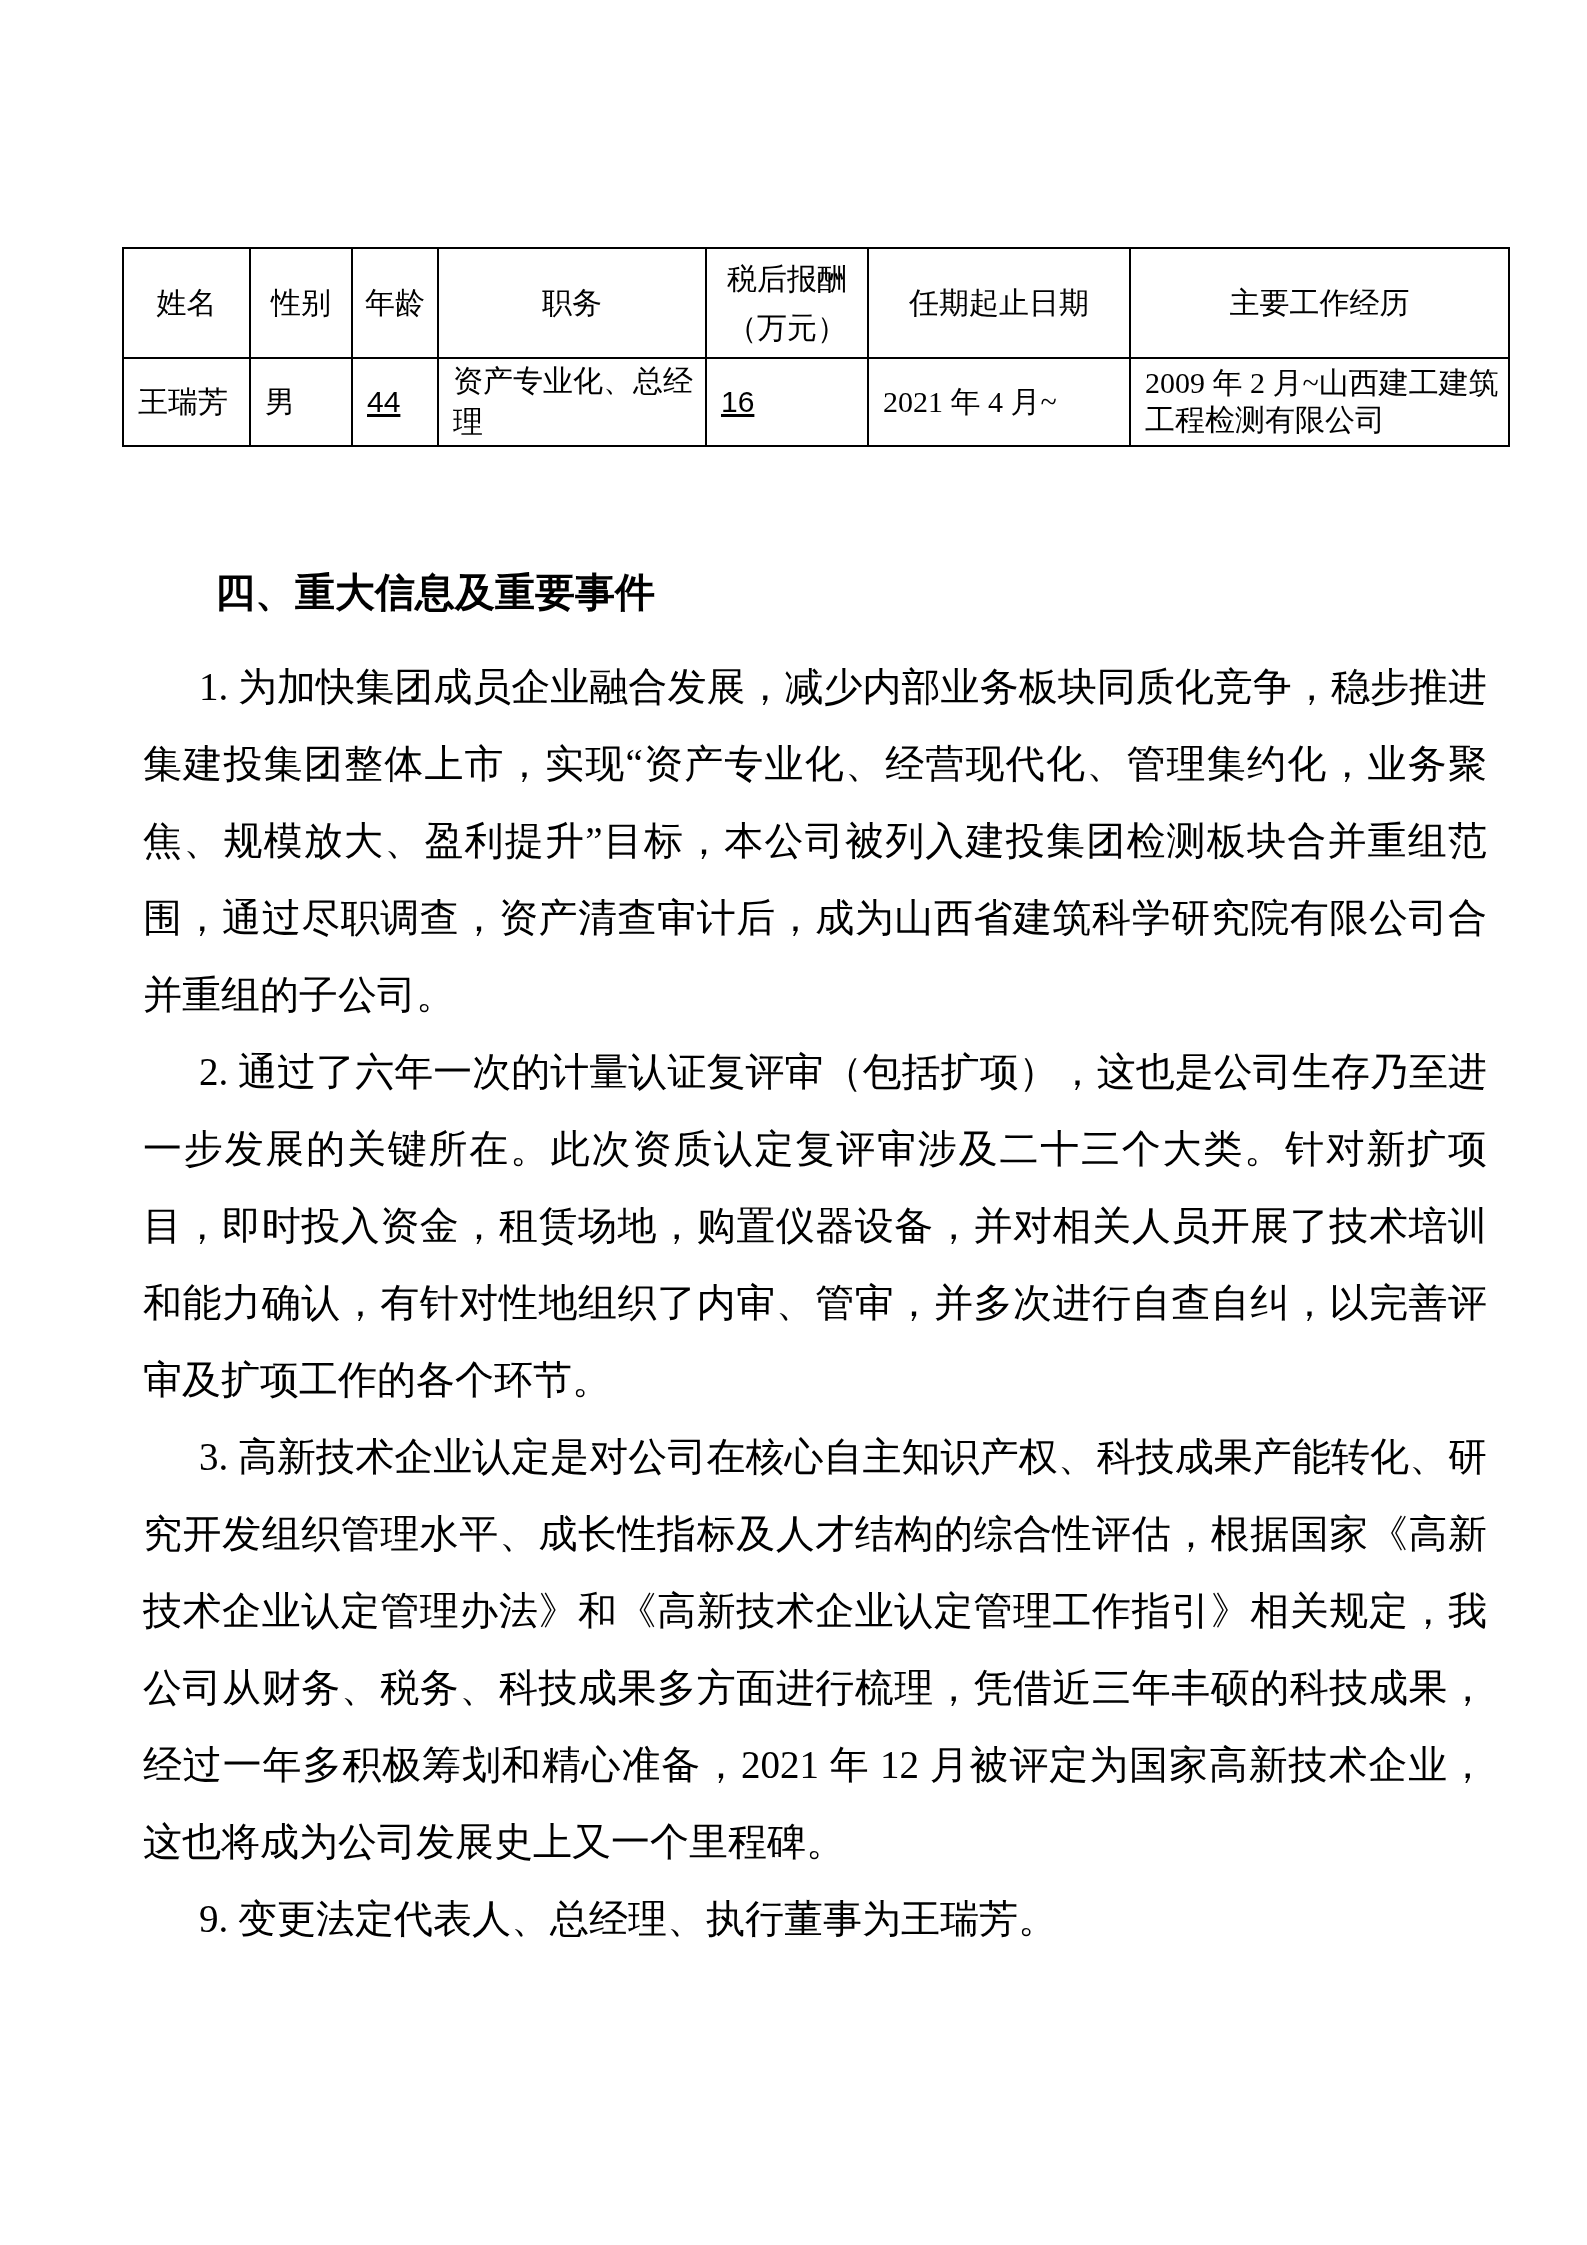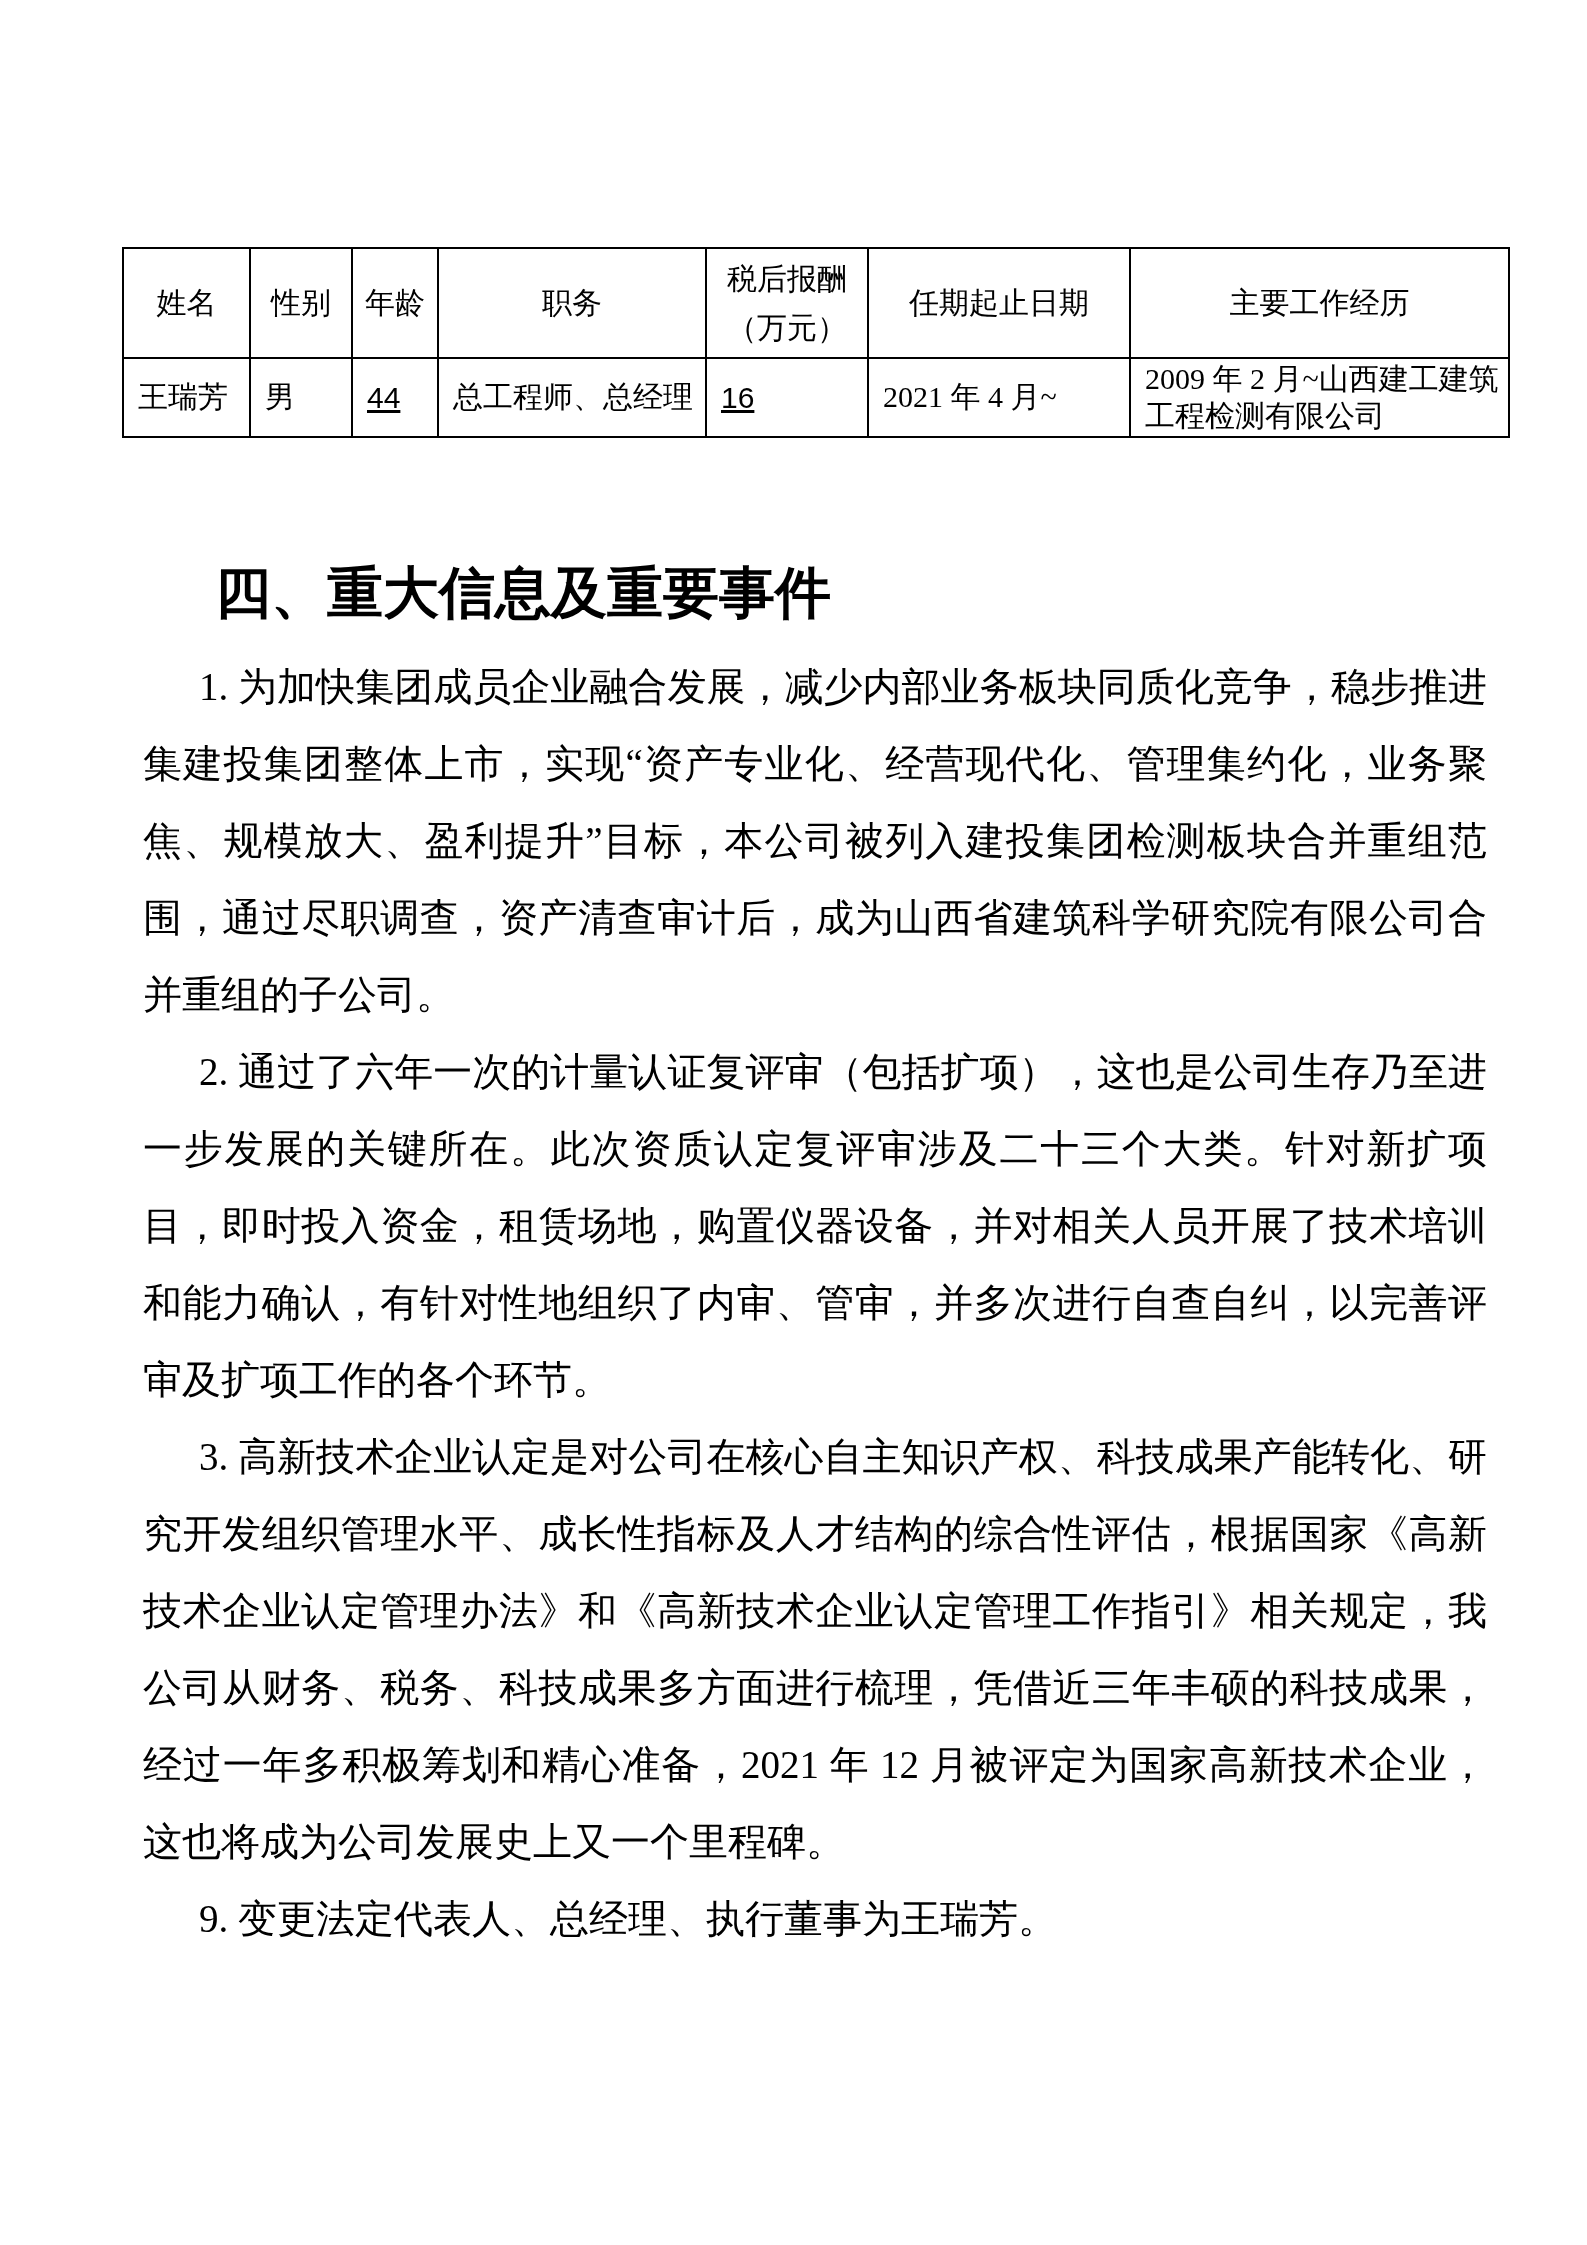--- a/index.html
+++ b/index.html
@@ -60,21 +60,21 @@
     font-size: 26px;
     line-height: 1.22;
     padding: 3px 4px 3px 8px;
   }
 
   
   .section-heading {
     position: absolute;
     left: 215px;
     top: 568px;
-    font-size: 56px;
+    font-size: 40px;
     font-weight: bold;
     line-height: 50px;
     white-space: nowrap;
   }
 
   
   .body-text {
     position: absolute;
     left: 143px;
     top: 648px;
@@ -116,21 +116,21 @@
         </th>
         <th>任期起止日期</th>
         <th>主要工作经历</th>
       </tr>
     </thead>
     <tbody>
       <tr>
         <td>王瑞芳</td>
         <td>男</td>
         <td class="num">44</td>
-        <td>总工程师、总经理</td>
+        <td>资产专业化、总经理</td>
         <td class="num">16</td>
         <td class="term">2021 年 4 月~</td>
         <td class="exp">2009 年 2 月~山西建工建筑工程检测有限公司</td>
       </tr>
     </tbody>
   </table>
 
   <div class="section-heading">四、重大信息及重要事件</div>
 
   <div class="body-text">

